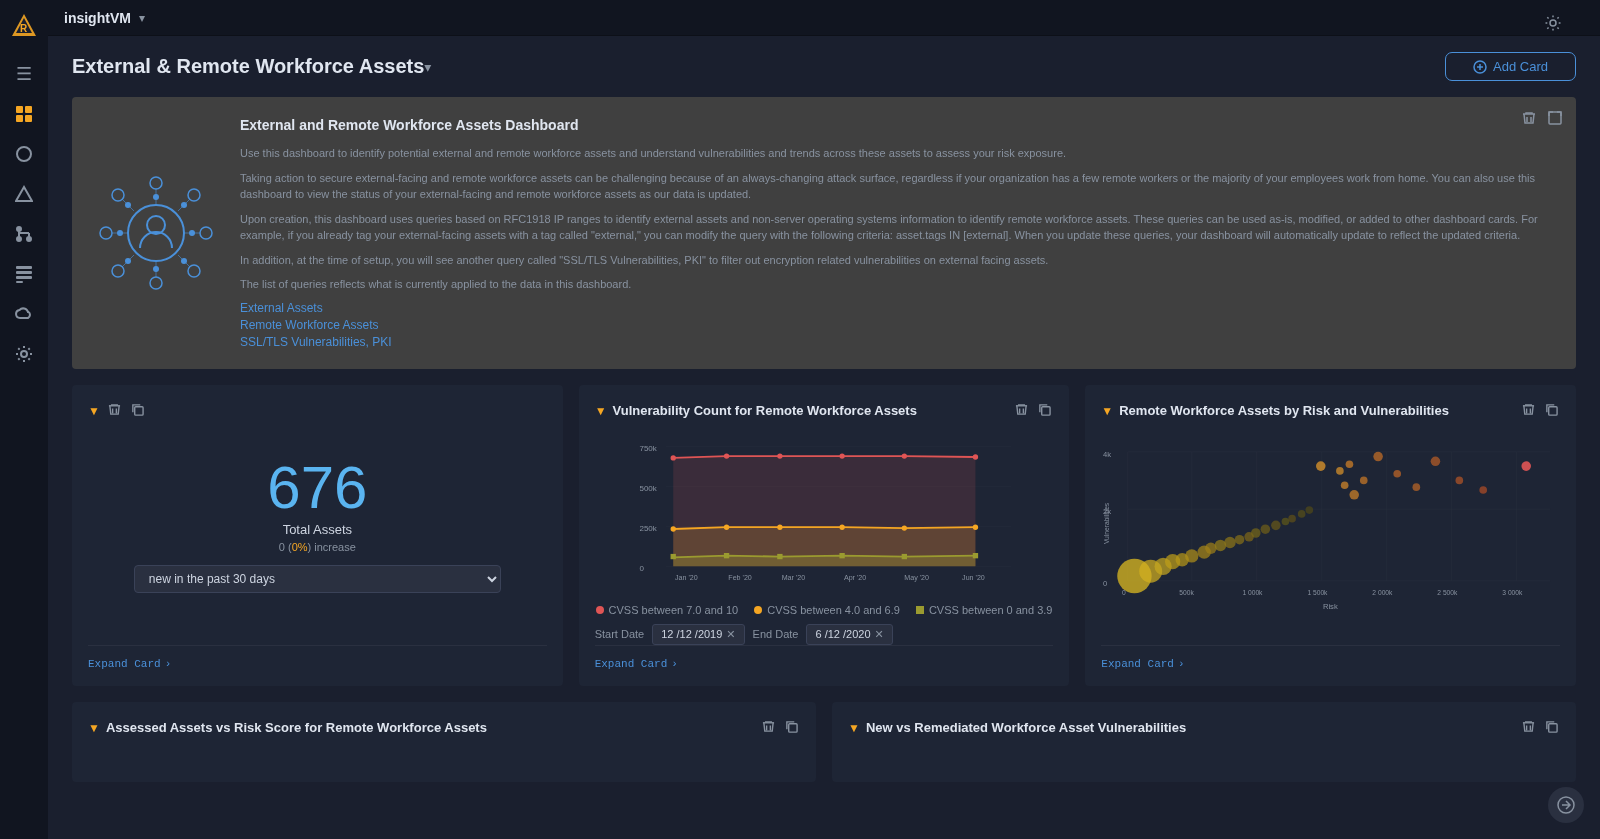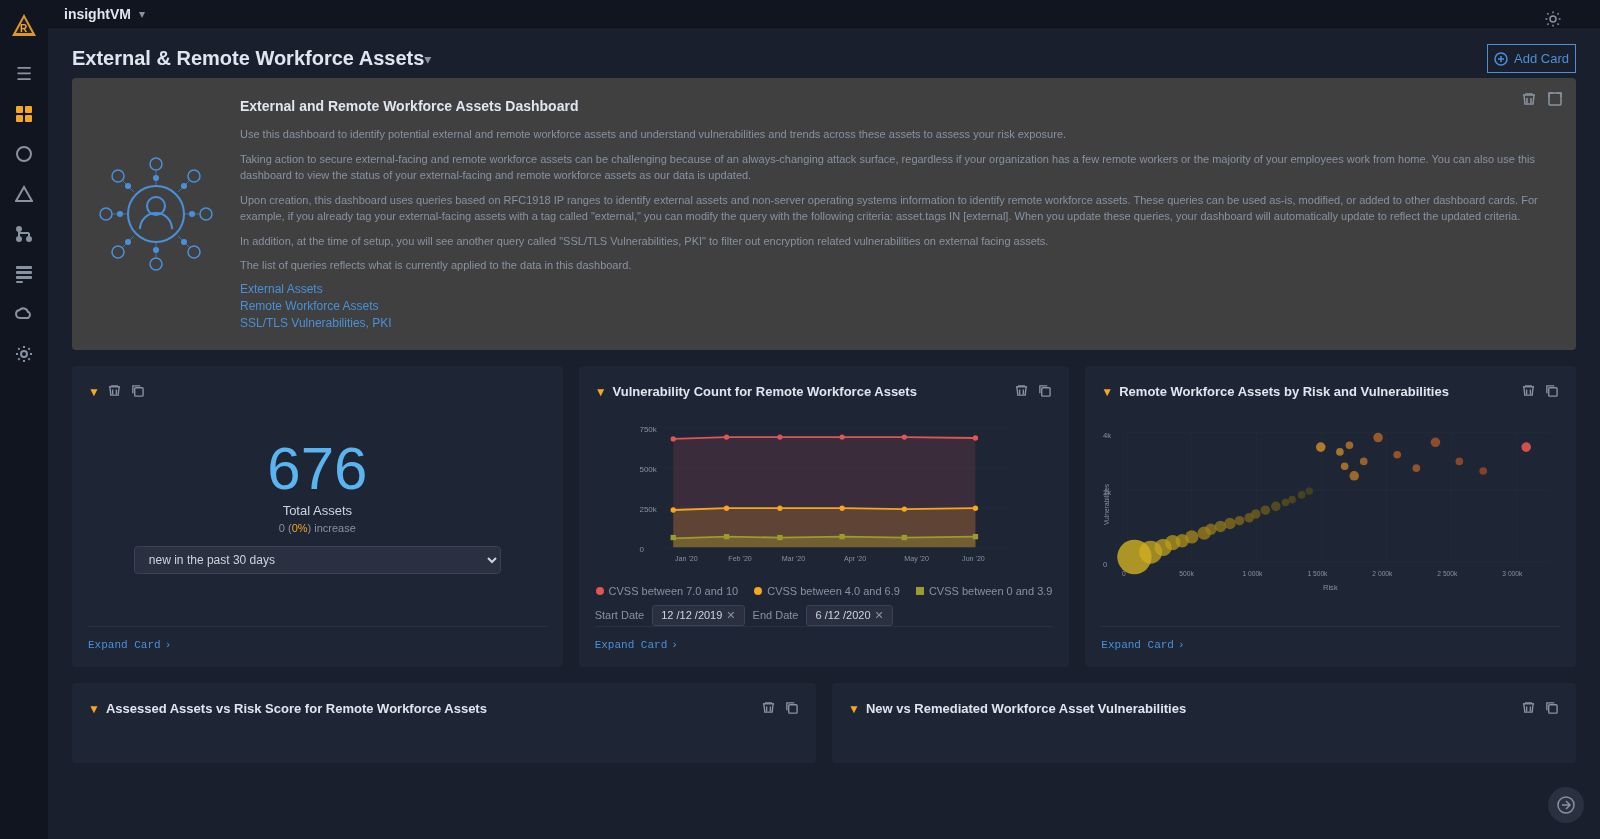--- a/index.html
+++ b/index.html
@@ -8,37 +8,37 @@
     
     .sidebar { width: 48px; background: #111520; display: flex; flex-direction: column; align-items: center; padding: 8px 0; gap: 4px; flex-shrink: 0; }
     .sidebar-icon { width: 36px; height: 36px; display: flex; align-items: center; justify-content: center; border-radius: 4px; cursor: pointer; color: #8892a0; font-size: 16px; }
     .sidebar-icon.active { color: #f5a623; }
     .sidebar-logo { width: 36px; height: 36px; display: flex; align-items: center; justify-content: center; margin-bottom: 8px; }
 
     
     .main { flex: 1; display: flex; flex-direction: column; overflow: hidden; }
 
     
-    .topnav { background: #111520; height: 28px; display: flex; align-items: center; padding: 0 16px; gap: 8px; flex-shrink: 0; border-bottom: 1px solid #0d1018; }
+    .topnav { background: #111520; height: 36px; display: flex; align-items: center; padding: 0 16px; gap: 8px; flex-shrink: 0; border-bottom: 1px solid #0d1018; }
     .topnav-title { font-size: 14px; font-weight: 600; color: #e0e6f0; }
     .topnav-chevron { color: #8892a0; font-size: 12px; cursor: pointer; }
     .topnav-spacer { flex: 1; }
     .topnav-icons { display: flex; align-items: center; gap: 8px; flex-direction: column; }
     .topnav-icon { width: 32px; height: 32px; display: flex; align-items: center; justify-content: center; color: #8892a0; cursor: pointer; font-size: 16px; }
     .topnav-user { color: #cdd4e0; font-size: 12px; cursor: pointer; padding: 4px 8px; }
 
     
     .content { flex: 1; overflow-y: auto; padding: 16px 24px; background: #1a1f2e; }
 
     
-    .page-header { display: flex; align-items: center; margin-bottom: 5px; }
+    .page-header { display: flex; align-items: center; margin-bottom: 16px; }
     .page-title { font-size: 20px; font-weight: 600; color: #e0e6f0; }
     .page-chevron { color: #8892a0; cursor: pointer; font-size: 14px; }
     .page-spacer { flex: 1; }
-    .add-card-btn { background: transparent; border: 1px solid #4a90d9; color: #4a90d9; padding: 6px 6px; border-radius: 0; cursor: pointer; font-size: 13px; display: flex; align-items: center; gap: 6px; }
+    .add-card-btn { background: transparent; border: 1px solid #4a90d9; color: #4a90d9; padding: 6px 27px; border-radius: 7px; cursor: pointer; font-size: 13px; display: flex; align-items: center; gap: 6px; }
 
     
     .info-card { background: #404040; border-radius: 4px; padding: 20px 24px; margin-bottom: 16px; display: flex; gap: 24px; position: relative; }
     .info-card-icon { flex-shrink: 0; width: 120px; display: flex; align-items: center; justify-content: center; }
     .info-card-text { flex: 1; }
     .info-card-title { font-size: 14px; font-weight: 600; color: #e0e6f0; margin-bottom: 12px; }
     .info-card-para { font-size: 11px; color: #8892a0; margin-bottom: 8px; line-height: 1.5; }
     .info-card-links { display: flex; flex-direction: column; gap: 3px; margin-top: 8px; }
     .info-card-link { color: #4a90d9; font-size: 12px; cursor: pointer; text-decoration: none; }
     .card-actions { position: absolute; top: 12px; right: 12px; display: flex; gap: 8px; }

